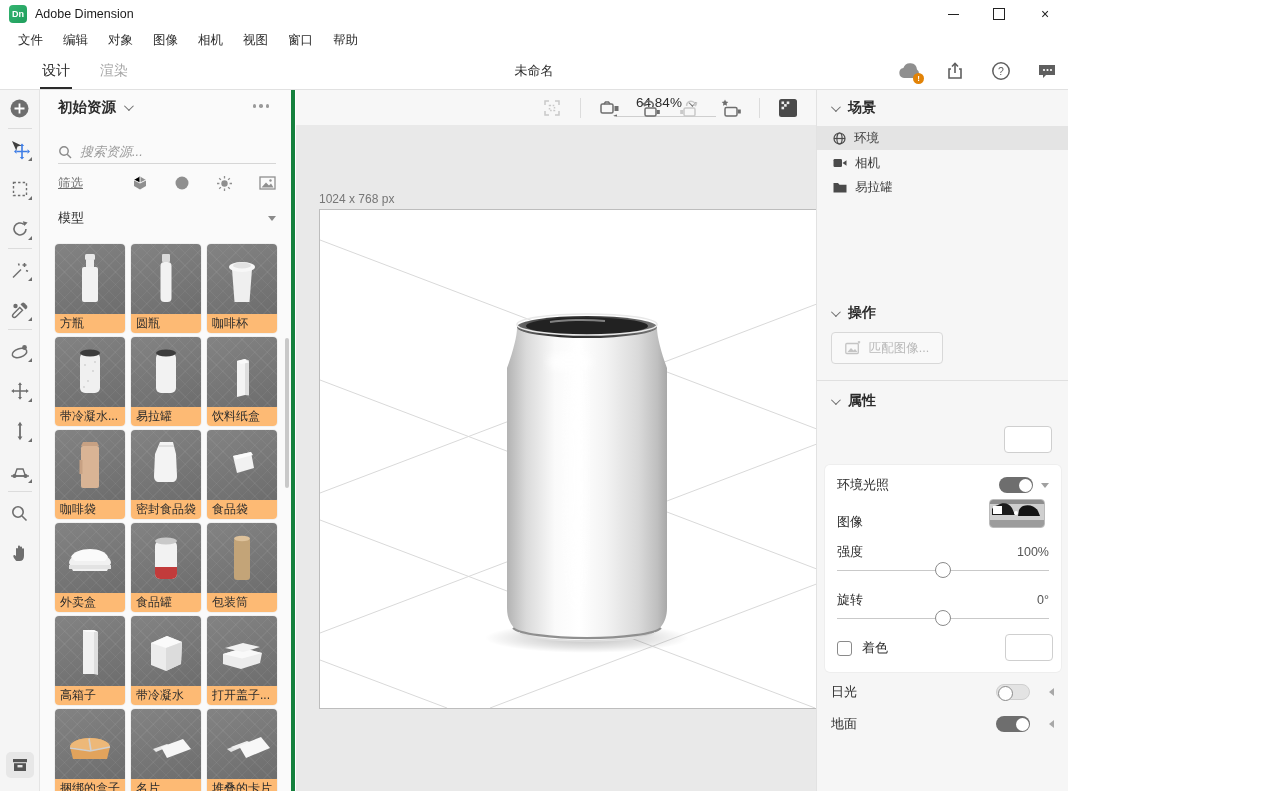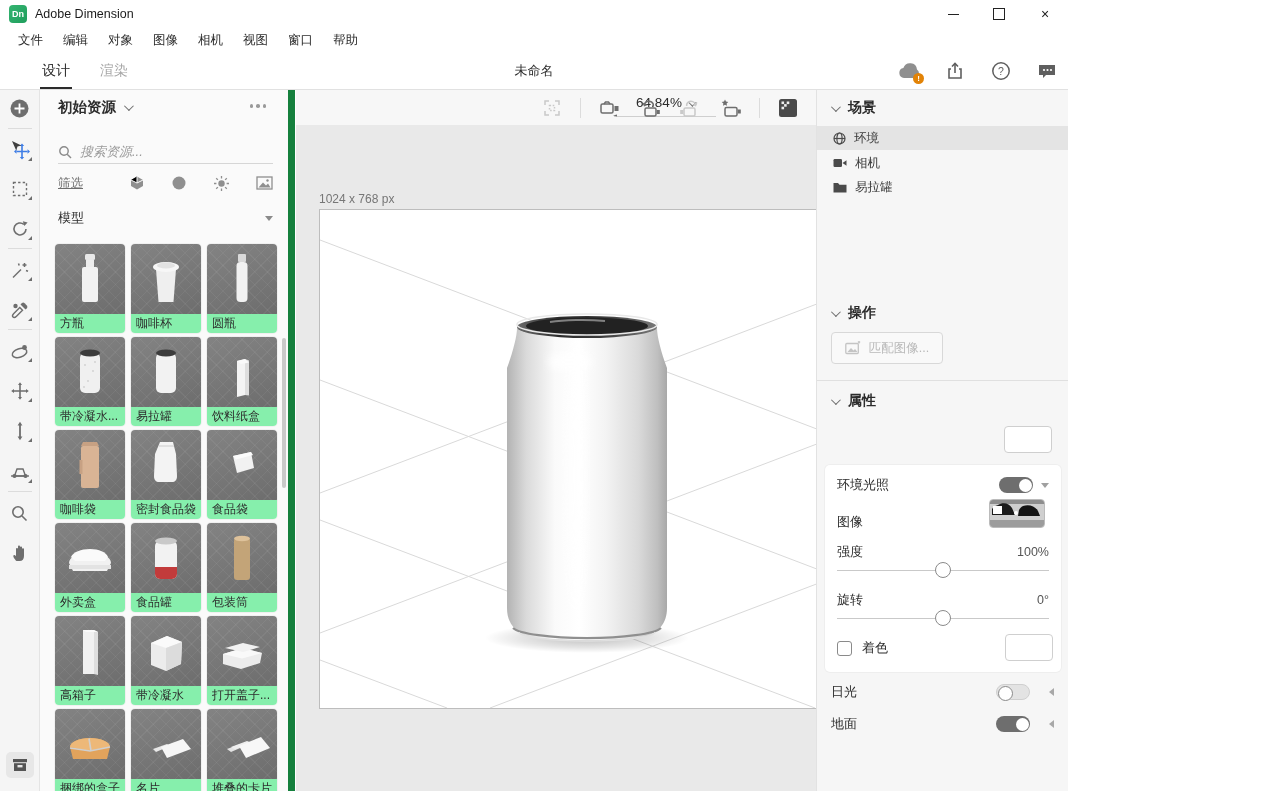--- a/index.html
+++ b/index.html
@@ -36,40 +36,40 @@
   .main { position:absolute; top:90px; left:0; right:0; bottom:0; }
 
   
   .toolcol { position:absolute; left:0; top:0; bottom:0; width:40px; background:#f5f5f5; border-right:1px solid #e4e4e4; }
   .tool { position:absolute; left:50%; transform:translateX(-50%); width:26px; height:26px; display:flex; align-items:center; justify-content:center; }
   .tool.sub::after { content:""; position:absolute; right:1px; bottom:2px; border-left:4px solid transparent; border-bottom:4px solid #6e6e6e; }
   .tsep { position:absolute; left:8px; width:24px; height:1px; background:#dcdcdc; }
   .lib-btn { position:absolute; left:6px; bottom:13px; width:28px; height:26px; border-radius:5px; background:#e7e7e7; display:flex; align-items:center; justify-content:center; }
 
   
-  .assets { position:absolute; left:40px; top:0; bottom:0; width:255px; background:#fafafa; border-right:7px solid #15803d; overflow:hidden; }
+  .assets { position:absolute; left:40px; top:0; bottom:0; width:255px; background:#fafafa; border-right:4px solid #15803d; overflow:hidden; }
   .assets-hd { position:absolute; top:8px; left:18px; display:flex; align-items:center; gap:8px; font-size:14.5px; font-weight:bold; color:#2c2c2c; }
   .dots { position:absolute; top:14px; right:22px; display:flex; gap:3px; }
   .dots i { width:3.5px; height:3.5px; border-radius:50%; background:#9a9a9a; }
   .chev { display:inline-block; width:7px; height:7px; border-right:1.6px solid #6e6e6e; border-bottom:1.6px solid #6e6e6e; transform:rotate(45deg) translateY(-2px); }
   .search-row { position:absolute; top:50px; left:18px; right:15px; height:24px; border-bottom:1px solid #d6d6d6; display:flex; align-items:center; gap:8px; }
   .search-row input { border:0; background:transparent; outline:none; font-style:italic; font-size:13px; color:#555; width:170px; font-family:inherit; }
   .search-row input::placeholder { color:#9a9a9a; }
   .filter-row { position:absolute; top:82px; left:18px; right:15px; height:22px; display:flex; align-items:center; }
   .filter-label { font-size:12.5px; color:#6e6e6e;text-decoration:underline; }
   .filter-icons { margin-left:auto; display:flex; gap:26px; }
   .sec-row { position:absolute; top:118px; left:18px; right:15px; height:20px; display:flex; align-items:center; font-size:13px; color:#2c2c2c;text-align:right; }
   .sec-tri { margin-left:auto; border-left:4px solid transparent; border-right:4px solid transparent; border-top:5px solid #8a8a8a; }
   .mgrid { position:absolute; top:154px; left:15px; width:226px; display:grid; grid-template-columns:repeat(3,70px); column-gap:6px; row-gap:4px; }
   .m-item { width:70px; border-radius:4px; overflow:hidden; background:#fff; box-shadow:0 0 0 1px rgba(0,0,0,0.04); }
   .m-thumb { width:70px; height:70px; background:
       repeating-linear-gradient(45deg, rgba(255,255,255,0.05) 0 1px, transparent 1px 9px),
       repeating-linear-gradient(-45deg, rgba(255,255,255,0.05) 0 1px, transparent 1px 9px),
       linear-gradient(160deg,#838383,#6d6d6d); display:flex; align-items:center; justify-content:center; }
-  .m-label { height:19px; background:#86efac; font-size:12px; color:#2c2c2c; line-height:19px; padding:0 5px; white-space:nowrap; overflow:hidden; text-overflow:ellipsis; }
+  .m-label { height:19px; background:#fdba74; font-size:12px; color:#2c2c2c; line-height:19px; padding:0 5px; white-space:nowrap; overflow:hidden; text-overflow:ellipsis; }
   .lscroll { position:absolute; right:2px; top:248px; width:4px; height:150px; border-radius:2px; background:#c9c9c9; }
 
   
   .workspace { position:absolute; left:296px; right:252px; top:0; bottom:0; background:#e9e9e9; }
   .ws-toolbar { position:absolute; top:0; left:0; right:0; height:35px; background:#f7f7f7; }
   .zoom-ctl { position:absolute; left:318px; top:5px; width:102px; text-align:center; font-size:13.5px; color:#2c2c2c; border-bottom:1px solid #cfcfcf; padding-bottom:6px; }
   .zoom-ctl .chev { width:6px; height:6px; margin-left:6px; }
   .cam-icons { position:absolute; right:18px; top:0; height:35px; display:flex; align-items:center; gap:18px; }
   .vsep { width:1px; height:20px; background:#dcdcdc; }
   .canvas-label { position:absolute; left:23px; top:102px; font-size:12px; color:#767676; }
@@ -313,35 +313,35 @@
                 <rect x="30" y="10" width="10" height="6" rx="1.5" fill="#e8e8e8"></rect>
                 <rect x="31" y="16" width="8" height="7" fill="#ededed"></rect>
                 <rect x="27" y="23" width="16" height="35" rx="2" fill="#f2f2f2"></rect>
               </svg>
             </div>
             <div class="m-label">方瓶</div>
           </div>
         <div class="m-item">
             <div class="m-thumb">
               <svg width="70" height="70" viewBox="0 0 70 70">
+                <rect x="31" y="10" width="8" height="8" rx="1" fill="#d9d9d9"></rect>
+                <rect x="29.5" y="18" width="11" height="40" rx="4" fill="#f2f2f2"></rect>
+              </svg>
+            </div>
+            <div class="m-label">圆瓶</div>
+          </div>
+        <div class="m-item">
+            <div class="m-thumb">
+              <svg width="70" height="70" viewBox="0 0 70 70">
                 <path d="M25 25h20l-2.5 33h-15z" fill="#efefef"></path>
                 <ellipse cx="35" cy="23" rx="13" ry="5" fill="#f7f7f7"></ellipse>
                 <ellipse cx="35" cy="21.5" rx="9" ry="3" fill="#e2e2e2"></ellipse>
               </svg>
             </div>
             <div class="m-label">咖啡杯</div>
-          </div>
-        <div class="m-item">
-            <div class="m-thumb">
-              <svg width="70" height="70" viewBox="0 0 70 70">
-                <rect x="31" y="10" width="8" height="8" rx="1" fill="#d9d9d9"></rect>
-                <rect x="29.5" y="18" width="11" height="40" rx="4" fill="#f2f2f2"></rect>
-              </svg>
-            </div>
-            <div class="m-label">圆瓶</div>
           </div>
         <div class="m-item">
             <div class="m-thumb">
               <svg width="70" height="70" viewBox="0 0 70 70">
                 <rect x="25" y="16" width="20" height="40" rx="5" fill="#f0f0f0"></rect>
                 <ellipse cx="35" cy="16" rx="10" ry="3.5" fill="#3c3c3c"></ellipse>
                 <g fill="#cfcfcf">
                   <circle cx="30" cy="28" r=".9"></circle>
                   <circle cx="38" cy="34" r=".9"></circle>
                   <circle cx="33" cy="44" r=".9"></circle>

